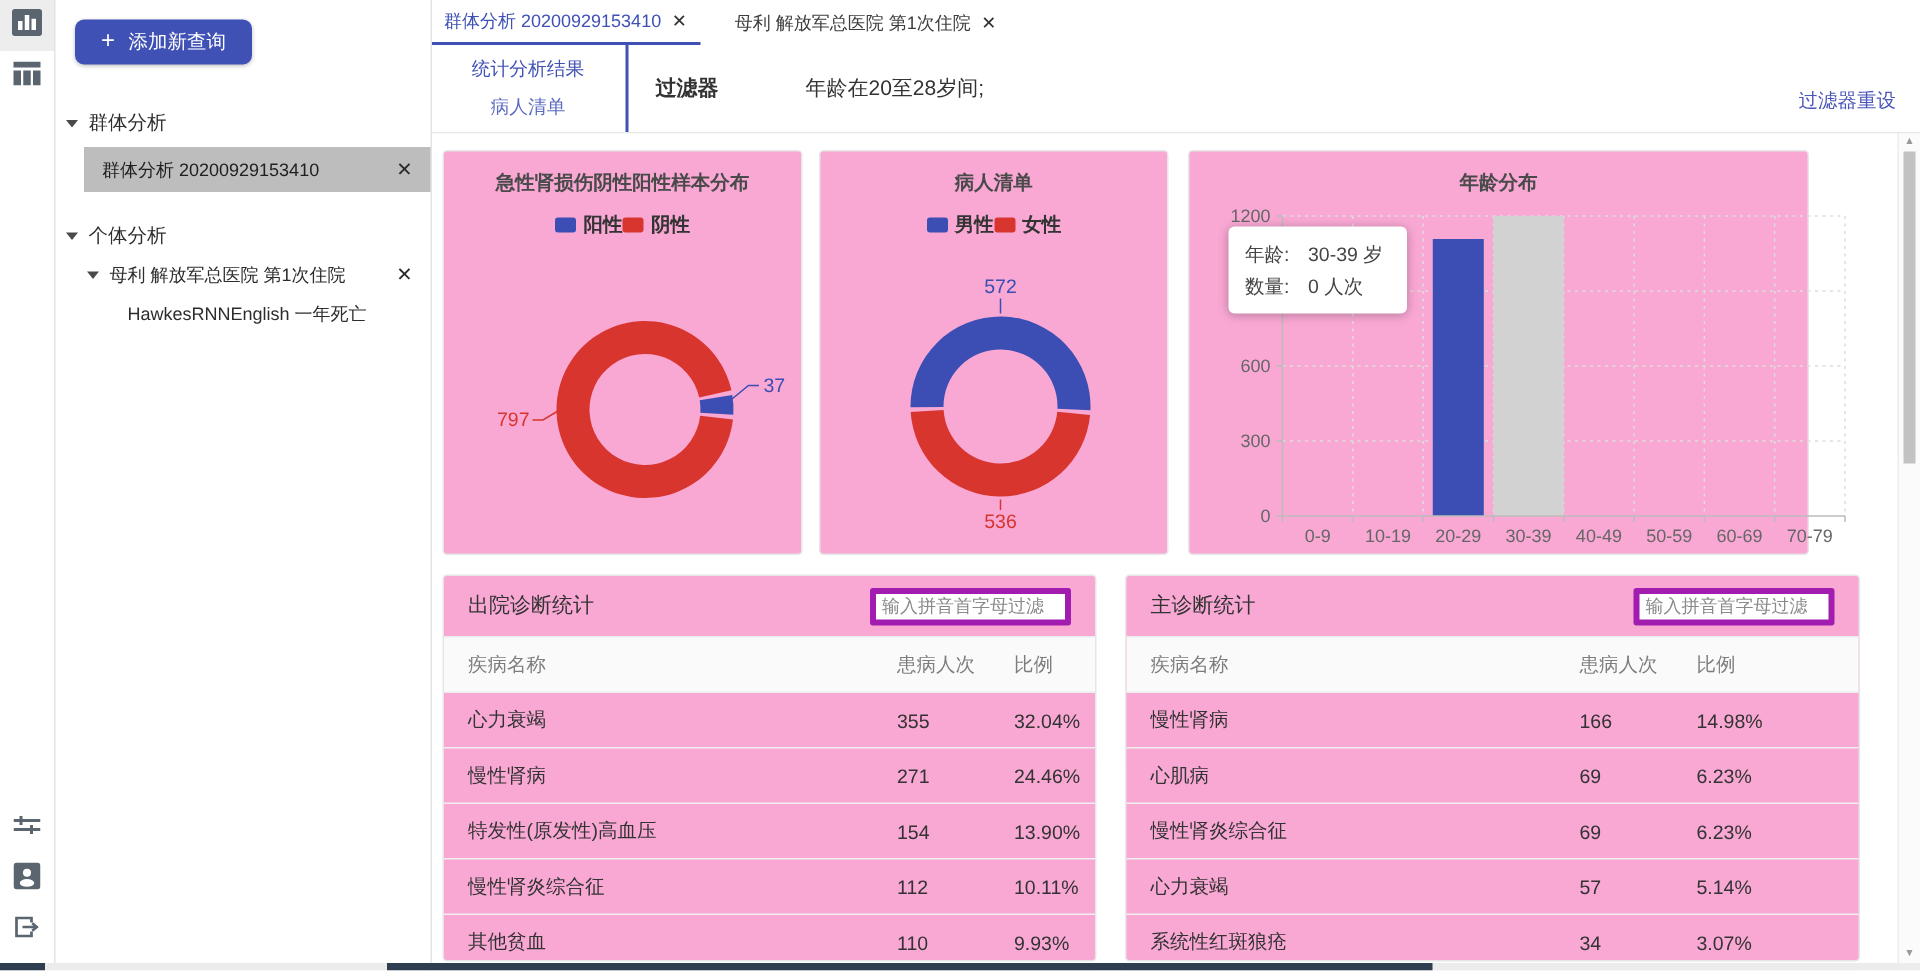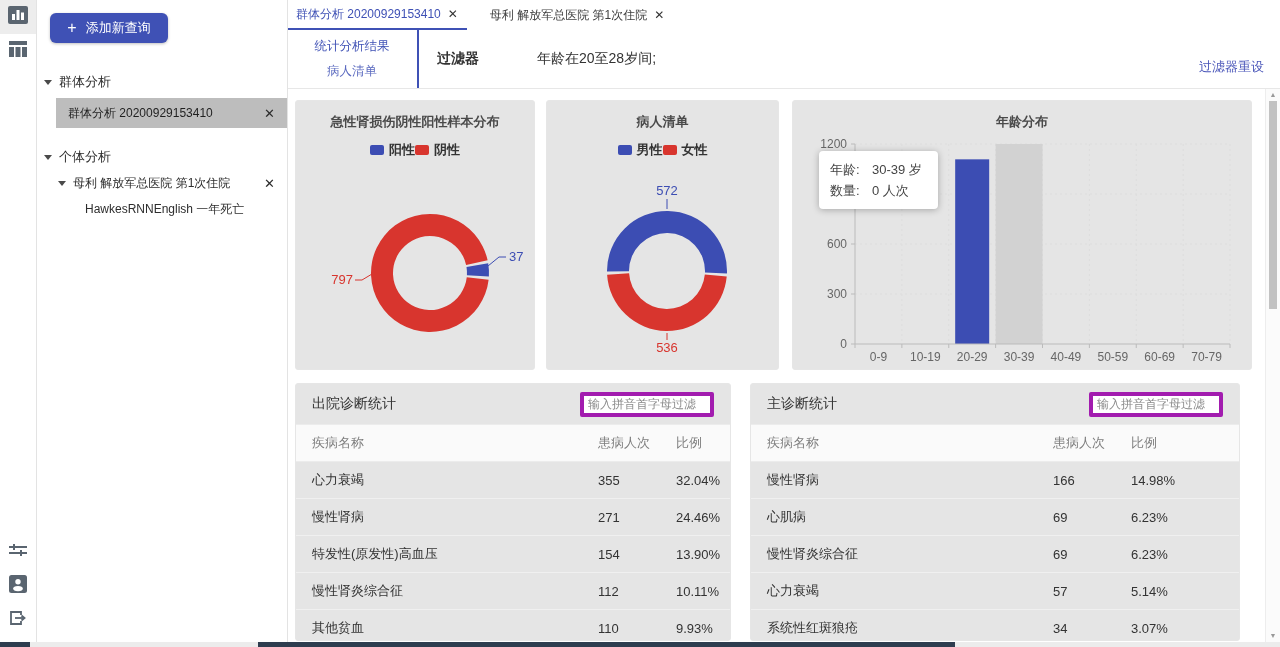--- a/index.html
+++ b/index.html
@@ -35,21 +35,21 @@
   .subheader{position:absolute;left:0;top:30px;right:0;height:58px;border-bottom:1px solid #e7e7e7;}
   .subtabs{position:absolute;left:0;top:0;bottom:0;width:130px;border-right:2px solid #3f51b5;display:flex;flex-direction:column;justify-content:space-evenly;align-items:center;}
   .subtab{font-size:12.5px;color:#5c6bc0;cursor:pointer;}
   .subtab.active{color:#3f51b5;}
   .filterbar{position:absolute;left:150px;right:16px;top:0;bottom:0;display:flex;align-items:center;}
   .filter-label{font-size:14px;font-weight:bold;color:#333;}
   .filter-value{margin-left:58px;font-size:14px;color:#333;}
   .filter-reset{margin-left:auto;font-size:13px;color:#4a56b9;cursor:pointer;margin-top:16px;}
   .content{position:absolute;left:0;top:89px;right:14px;bottom:5px;background:#fff;}
   
-  .card{position:absolute;background:#e5e5e5;border:1px solid #e6e6e6;border-radius:3px;box-sizing:border-box;}
+  .card{position:absolute;background:#f9a8d4;border:1px solid #e6e6e6;border-radius:3px;box-sizing:border-box;}
   .card-title{position:absolute;top:12px;left:0;right:0;text-align:center;font-size:13px;font-weight:600;color:#4a4a4a;}
   .legend{position:absolute;top:40px;left:0;right:0;display:flex;justify-content:center;gap:0;font-size:13px;font-weight:600;color:#333;}
   .legend-item{display:inline-flex;align-items:center;gap:5px;cursor:pointer;}
   .legend-swatch{width:14px;height:10px;border-radius:2px;display:inline-block;}
   .pie-svg,.bar-svg{position:absolute;left:0;top:0;}
   .tooltip{position:absolute;left:26px;top:50px;background:#fff;border-radius:4px;box-shadow:0 1px 7px rgba(0,0,0,.28);
            padding:8px 16px 8px 11px;font-size:13px;color:#444;line-height:21px;z-index:2;white-space:nowrap;}
   .tooltip .tl{display:inline-block;min-width:42px;}
   
   .tcard-top{display:flex;justify-content:space-between;align-items:center;height:40px;padding:0 16px;}
@@ -216,21 +216,21 @@
       <svg class="pie-svg" id="pie1" width="233" height="270">
           <path d="M60.00228461614972 170.52359212990245 A60 60 0 1 1 179.94960931591476 172.45852453093013 L157.96808590007936 171.55706553625575 A38 38 0 1 0 82.00144692356149 170.33160834893823 Z" fill="#3c4db3"></path>
           <path d="M179.73878122759749 175.59267533844474 A60 60 0 0 1 60.11191209468799 173.66291237209143 L82.07087765996906 172.31984450232457 A38 38 0 0 0 157.83456144414507 173.54202771434834 Z" fill="#d8352e"></path>
           <line x1="120" y1="108" x2="120" y2="98" stroke="#3c4db3" stroke-width="1"></line>
           <text x="120" y="94" fill="#3c4db3" font-size="13" text-anchor="middle">572</text>
           <line x1="120" y1="232" x2="120" y2="239" stroke="#d8352e" stroke-width="1"></line>
           <text x="120" y="251" fill="#d8352e" font-size="13" text-anchor="middle">536</text>
         </svg>
     </div>
 
-    <div class="card" style="left:505px;top:11px;width:460px;height:270px;">
+    <div class="card" style="left:505px;top:11px;width:414px;height:270px;">
       <div class="card-title">年龄分布</div>
       <svg class="bar-svg" id="barchart" width="448" height="270">
           <line x1="62" y1="193" x2="437" y2="193" stroke="#ddd" stroke-width="1" stroke-dasharray="2 3"></line>
           <line x1="62" y1="143" x2="437" y2="143" stroke="#ddd" stroke-width="1" stroke-dasharray="2 3"></line>
           <line x1="62" y1="93" x2="437" y2="93" stroke="#ddd" stroke-width="1" stroke-dasharray="2 3"></line>
           <line x1="62" y1="43" x2="437" y2="43" stroke="#ddd" stroke-width="1" stroke-dasharray="2 3"></line>
           <line x1="108.875" y1="43" x2="108.875" y2="243" stroke="#ddd" stroke-width="1" stroke-dasharray="2 3"></line>
           <line x1="155.75" y1="43" x2="155.75" y2="243" stroke="#ddd" stroke-width="1" stroke-dasharray="2 3"></line>
           <line x1="202.625" y1="43" x2="202.625" y2="243" stroke="#ddd" stroke-width="1" stroke-dasharray="2 3"></line>
           <line x1="249.5" y1="43" x2="249.5" y2="243" stroke="#ddd" stroke-width="1" stroke-dasharray="2 3"></line>

